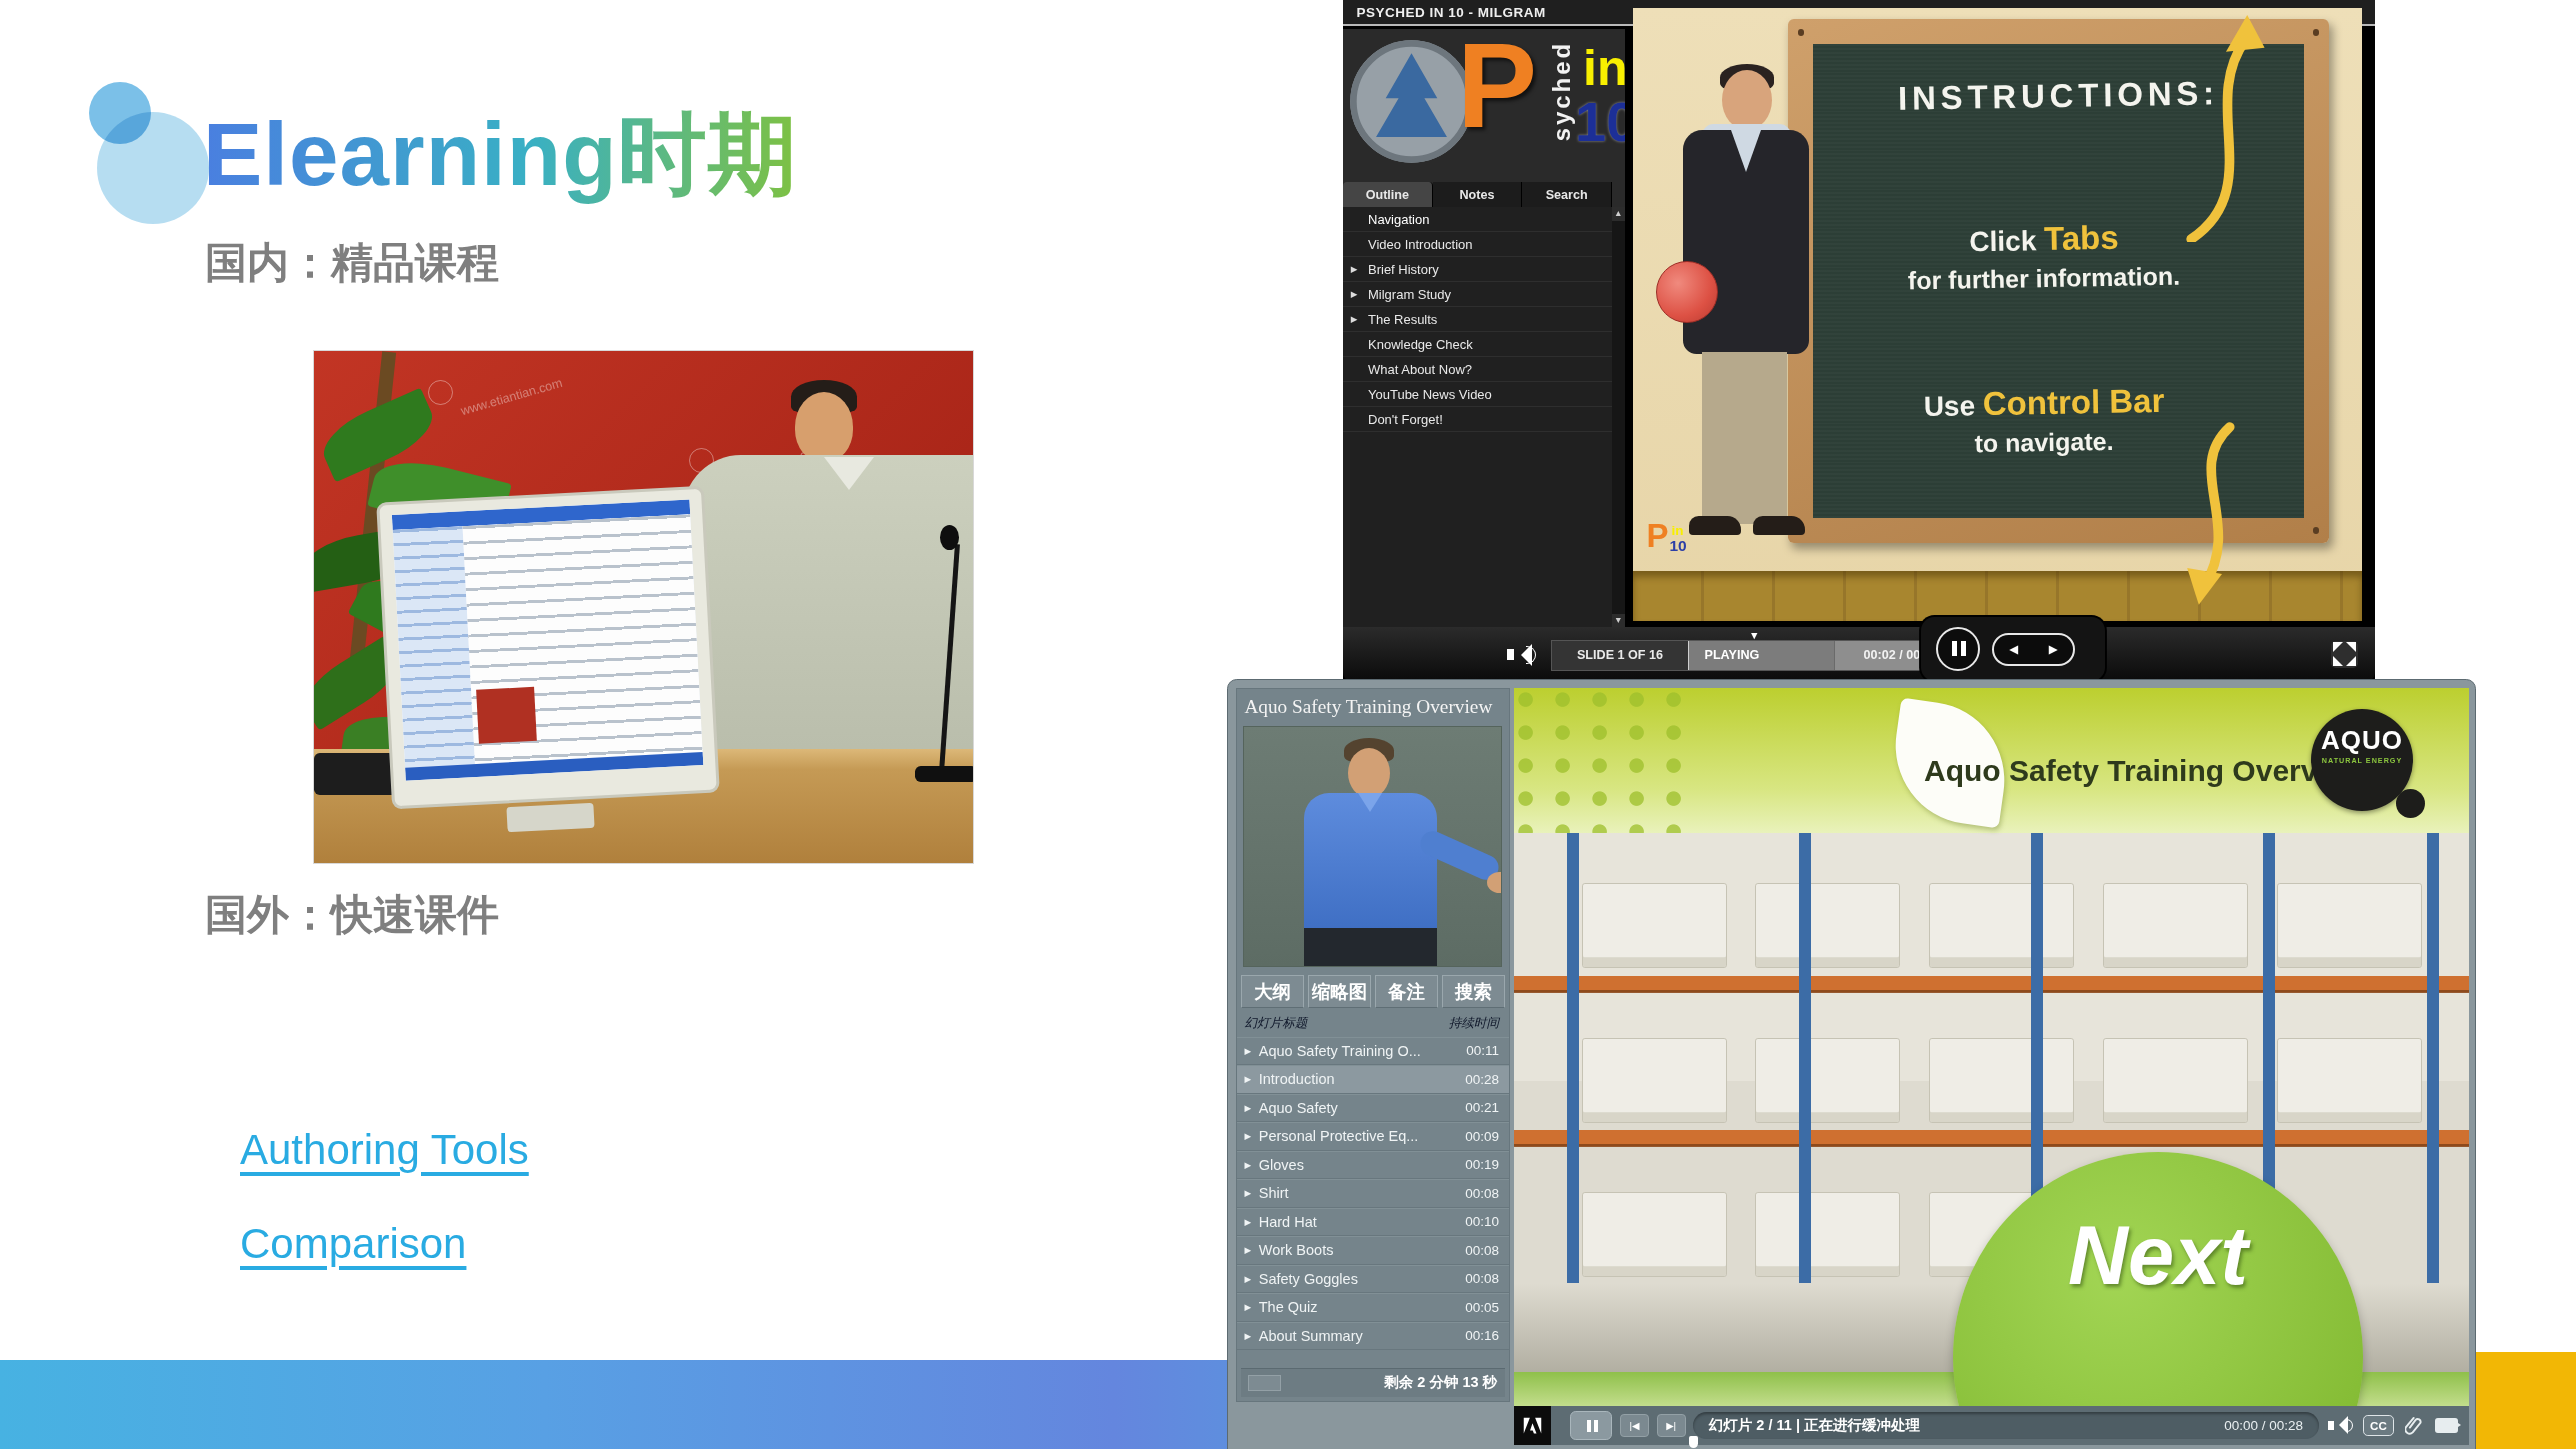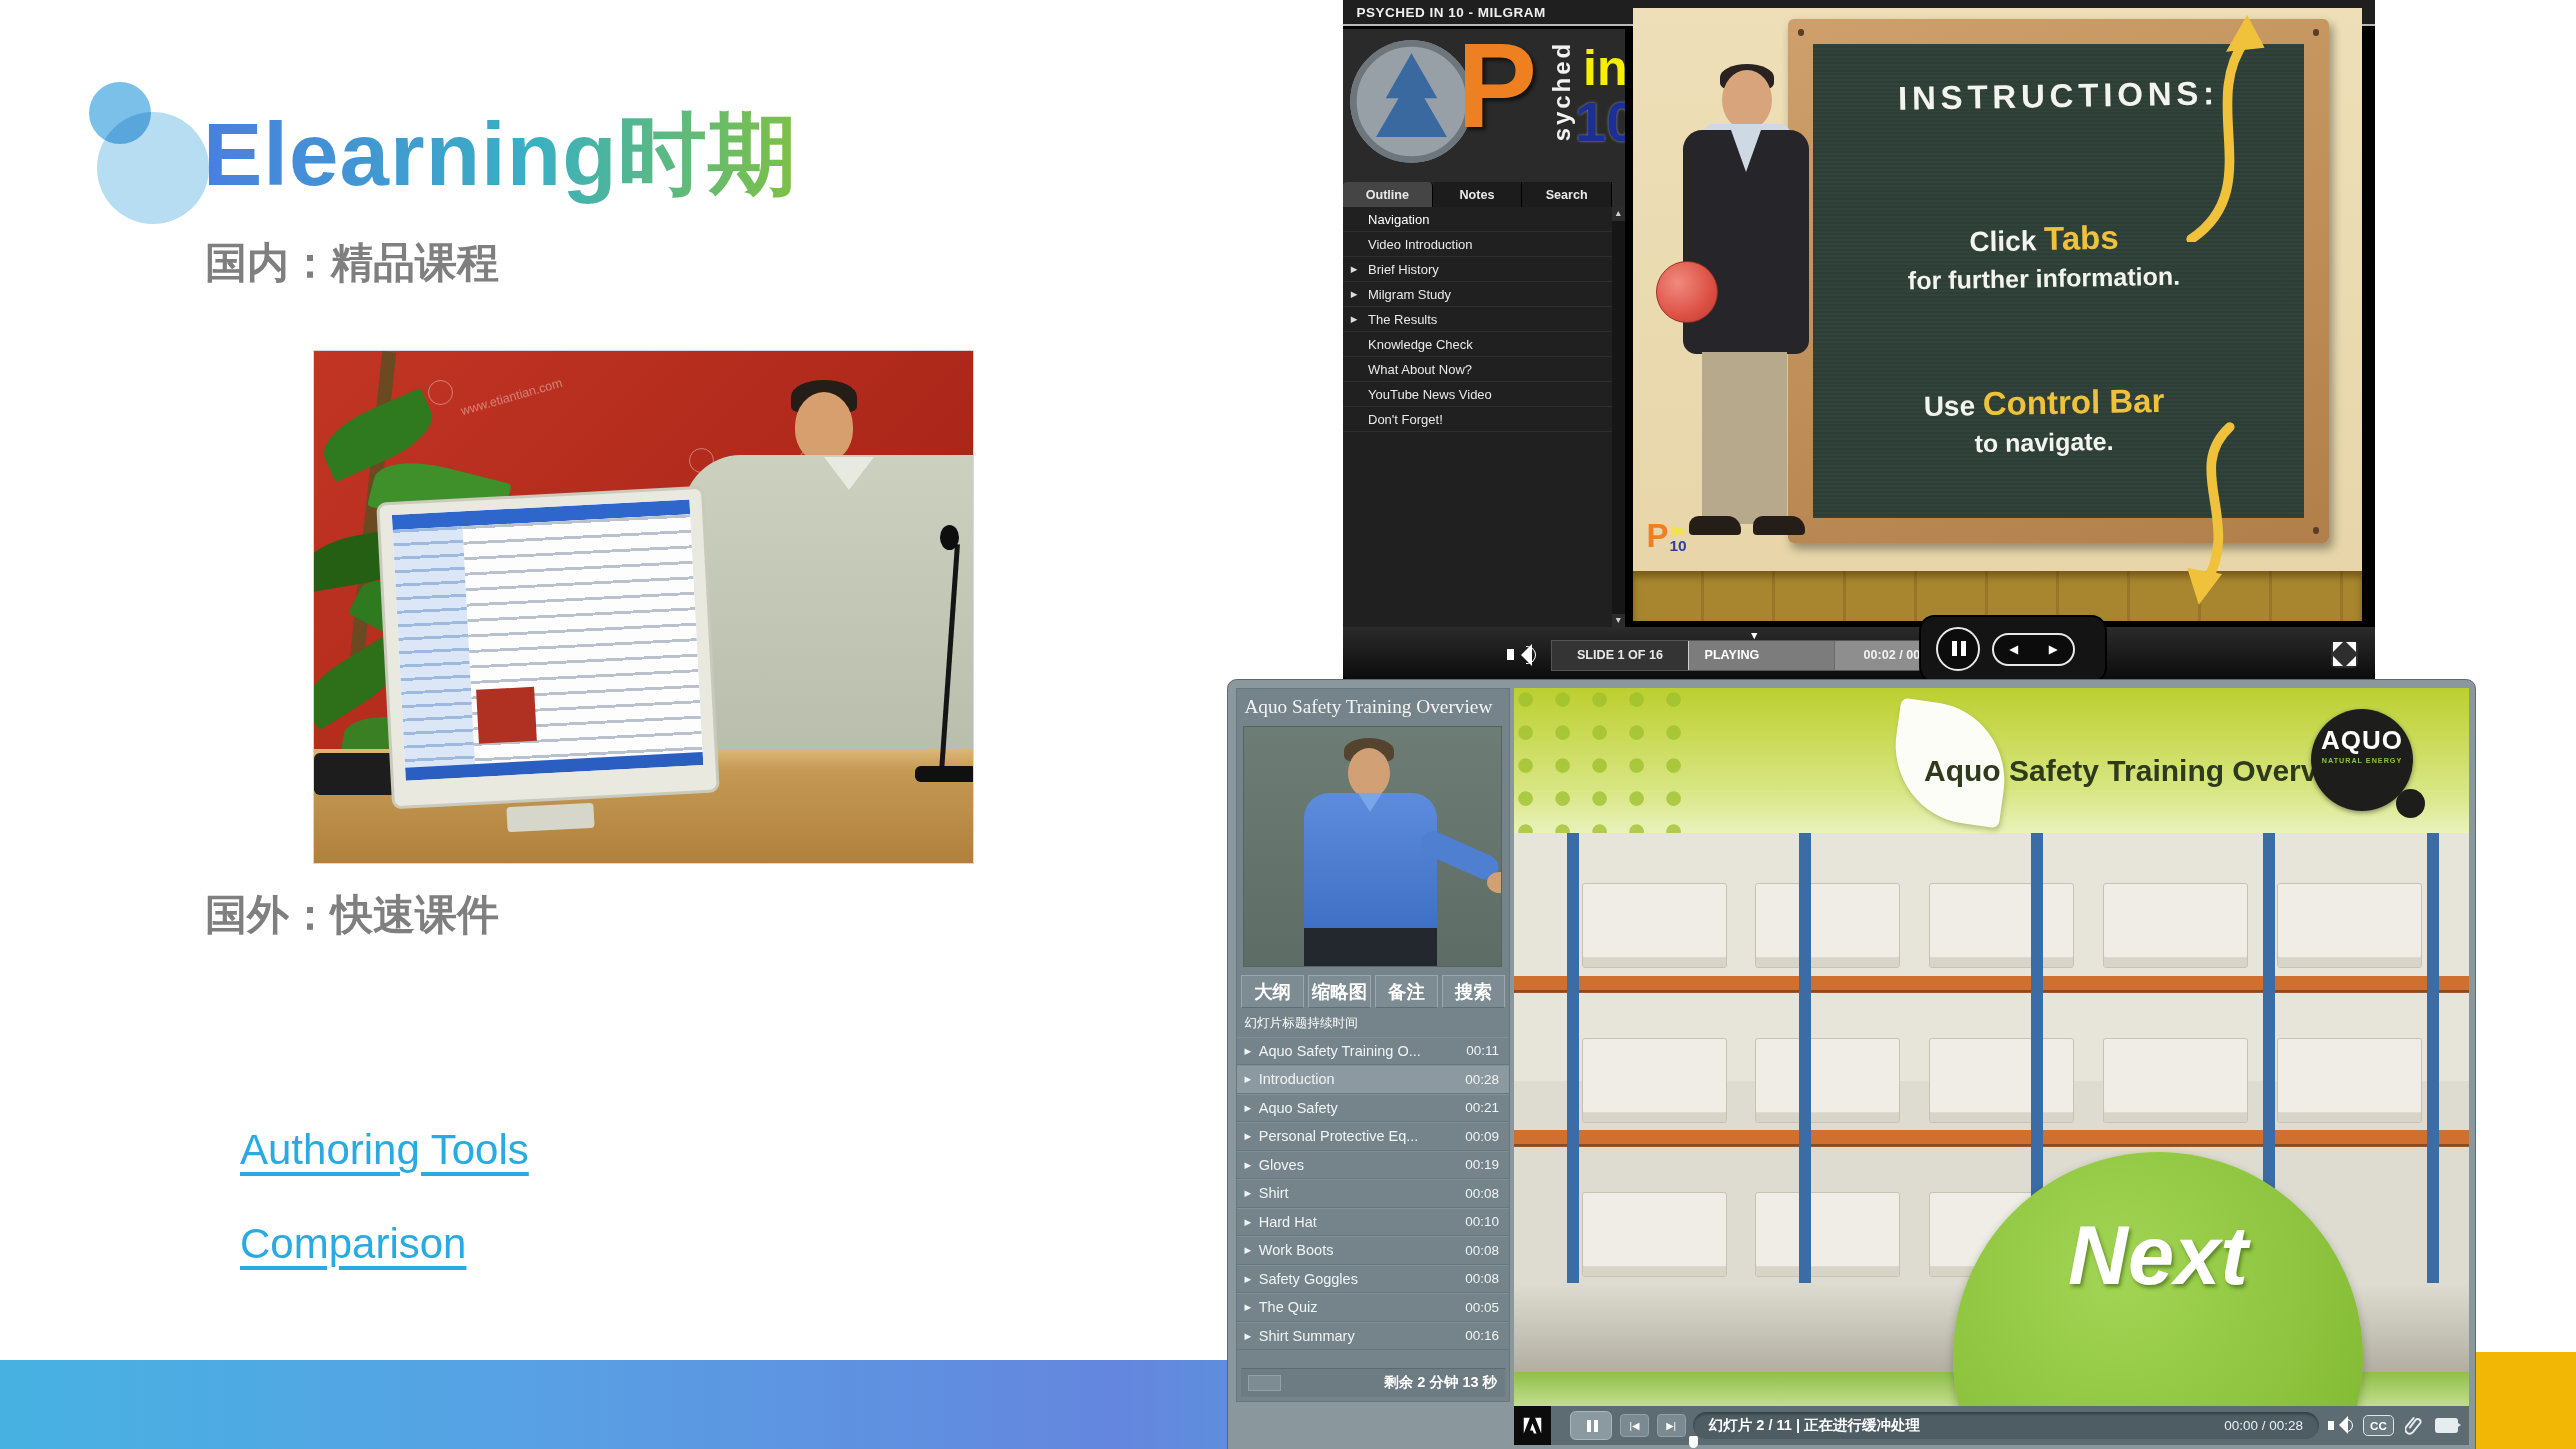--- a/index.html
+++ b/index.html
@@ -171,21 +171,21 @@
 .avcollar { position:absolute; left:114px; top:66px; width:0; height:0; border-left:12.6px solid transparent;
   border-right:12.6px solid transparent; border-top:19.3px solid #7ba4ea; }
 .avarm { position:absolute; left:174px; top:116px; width:83px; height:25px; border-radius:12.6px;
   background:#4f7fd0; transform:rotate(24deg); }
 .avhand { position:absolute; left:243px; top:145px; width:25px; height:21px; border-radius:50%; background:#d2a075; }
 .avpants { position:absolute; left:60px; top:201px; width:133px; height:41px; background:#23282e; }
 .atabs { position:absolute; left:4.8px; top:286px; width:263px; height:33px; display:flex; gap:4.8px; }
 .atab { flex:1; display:flex; align-items:center; justify-content:center; color:#fff; font-weight:bold;
   font-size:18.4px; background:#7d8b92; border:1px solid #9aa7ad; border-bottom-color:#5f6e75; cursor:pointer; }
 .alisthead { position:absolute; left:7.7px; top:326px; right:9.7px; height:19.3px; display:flex;
-  color:#ffffff; font-size:12.6px; }
+  justify-content:space-between; color:#0f172a; font-size:12.6px;font-style:italic; }
 .arows { position:absolute; left:0; top:348px; right:0; }
 .arow { height:28.5px; display:flex; align-items:center; padding:0 9.7px 0 7.7px; border-bottom:1px solid #68777e;
   border-top:1px solid #819096; cursor:pointer; }
 .arow.active { background:#8c99a0; }
 .arow .tri { color:#f0f4f5; font-size:8.7px; margin-right:7.7px; }
 .arow .albl { flex:1; color:#f0f4f5; font-size:14.5px; }
 .arow .adur { color:#f0f4f5; font-size:13.5px; }
 .afoot { position:absolute; left:3.9px; right:3.9px; bottom:3.9px; height:29px; background:#6d7c83;
   border-top:1px solid #5b6a71; display:flex; align-items:center; justify-content:space-between; padding:0 7.7px; }
 .afoot .pbox { width:33px; height:15.5px; background:#7d8b92; border:1px solid #93a0a6; }
@@ -510,21 +510,21 @@
             <span class="albl">Safety Goggles</span>
             <span class="adur">00:08</span>
           </div>
         <div class="arow">
             <span class="tri">▶</span>
             <span class="albl">The Quiz</span>
             <span class="adur">00:05</span>
           </div>
         <div class="arow">
             <span class="tri">▶</span>
-            <span class="albl">Shirt Summary</span>
+            <span class="albl">About Summary</span>
             <span class="adur">00:16</span>
           </div>
       </div>
       <div class="afoot">
         <div class="pbox"></div>
         <span class="rem">剩余 2 分钟 13 秒</span>
       </div>
     </div>
 
     <div class="astage">

